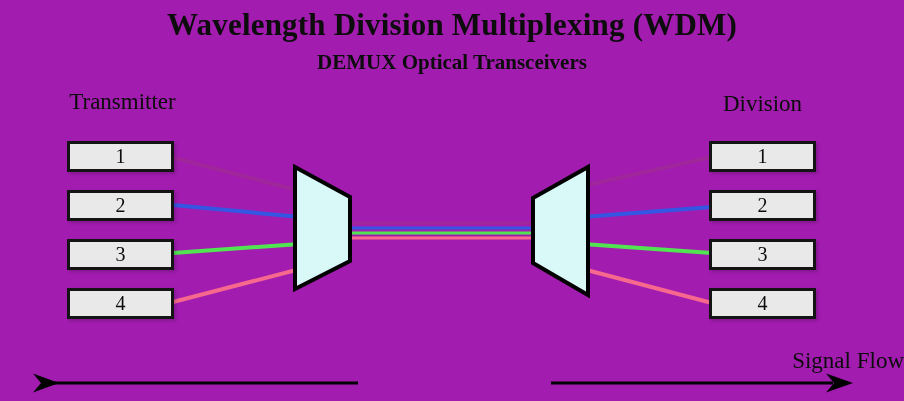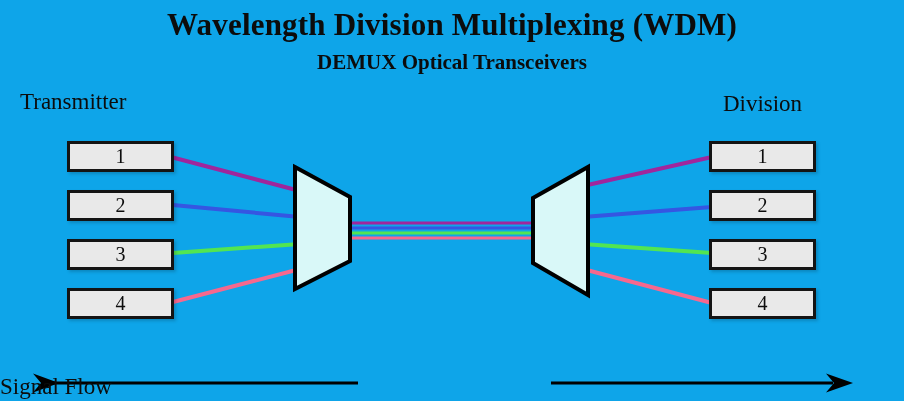--- a/index.html
+++ b/index.html
@@ -1,29 +1,29 @@
 <!DOCTYPE html>
 <html style="--channel1: #a0269c; --channel2: #3556e2; --channel3: #52e552; --channel4: #f6688e; --device_fill: #d9f8f8; --device_stroke: #000000; --box_fill: #e9e9e9; --box_stroke: #141414; --arrow: #000000;"><head>
 <meta charset="utf-8">
 <style>
   html,body{margin:0;padding:0;background:#fff;}
   .canvas{
-    position:relative;width:904px;height:401px;background:#0ea5e9;
+    position:relative;width:904px;height:401px;background:#a21caf;
     font-family:"Liberation Serif", serif;color:#0c0c0c;overflow:hidden;
   }
   .abs{position:absolute;line-height:1;}
   .title{top:9px;left:0;right:0;text-align:center;font-size:31px;font-weight:600;letter-spacing:.2px;}
   .subtitle{top:52px;left:0;right:0;text-align:center;font-size:21px;font-weight:600;}
   .side-label{font-size:23px;}
-  .tx-label{left:20px;top:90px;width:205px;}
+  .tx-label{left:20px;top:90px;width:205px;text-align:center;}
   .rx-label{left:660px;top:92px;width:205px;text-align:center;}
   .dev-label{font-size:18px;font-weight:bold;width:105px;text-align:center;}
   .mux-label{left:270px;top:126px;}
   .demux-label{left:514px;top:127px;}
-  .footer-label{top:375px;left:0;right:0;text-align:left;font-size:23px;}
+  .footer-label{top:349px;left:0;right:0;text-align:right;font-size:23px;}
   .chbox{
     position:absolute;width:107px;height:31px;box-sizing:border-box;
     background:var(--box_fill);border:3px solid var(--box_stroke);
     display:flex;align-items:center;justify-content:center;
     font-size:20px;box-shadow:2px 2px 3px rgba(0,0,0,0.18);
   }
   .tx{left:67px;} .rx{left:709px;}
   .r1{top:141px;} .r2{top:190px;} .r3{top:239px;} .r4{top:288px;}
   svg.layer{position:absolute;left:0;top:0;}
   .stroke-ch1{stroke:var(--channel1);}

